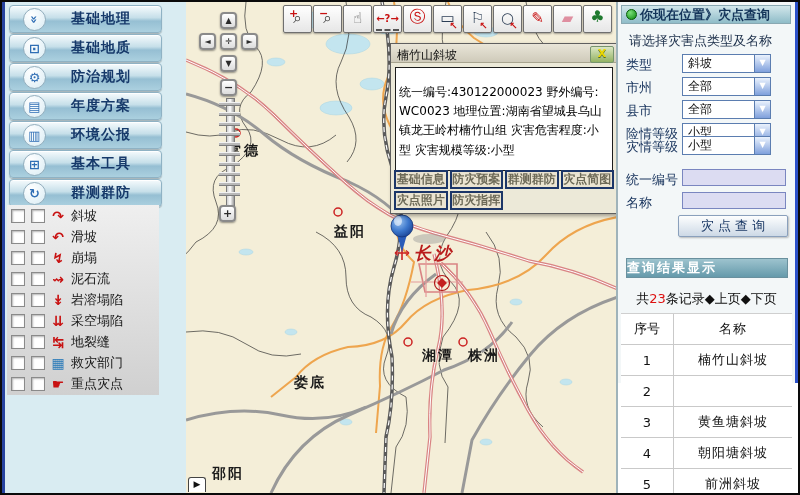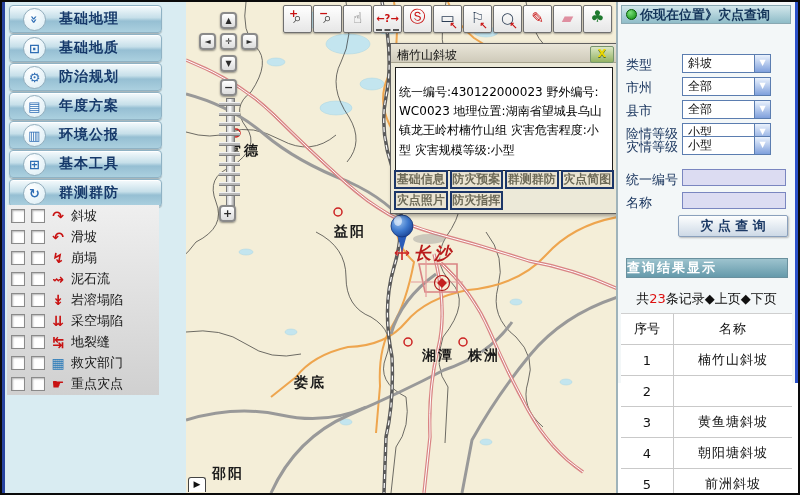--- a/index.html
+++ b/index.html
@@ -10,21 +10,21 @@
   .sidebar{position:absolute;left:0;top:0;width:184px;height:491px;background:#d9ecf2;
            border-left:3px solid #2743a0;box-sizing:border-box;}
   .navbtn{position:absolute;left:4px;width:151px;height:26px;border:1px solid #8fb2c4;border-radius:4px;
           background:linear-gradient(#f6fbfd,#c6dfe9 45%,#96bfd3 58%,#abd0df);display:flex;align-items:center;
           box-shadow:inset 0 1px 0 #fff,0 1px 1px rgba(0,0,0,.25);cursor:pointer;}
   .navbtn .circ{width:21px;height:21px;margin-left:13px;border-radius:50%;flex:0 0 auto;
           background:radial-gradient(circle at 35% 30%,#ffffff,#d9ecf4);border:1px solid #93aebd;
           display:flex;align-items:center;justify-content:center;color:#2f6eb5;font-size:13px;font-weight:bold;}
   .navbtn .circ.rot{transform:none}
   .navbtn .circ.rot span{display:inline-block;transform:rotate(90deg);}
-  .navbtn .lbl{margin-left:13px;font-size:14px;font-weight:bold;color:#16396a;letter-spacing:1px;}
+  .navbtn .lbl{margin-left:25px;font-size:14px;font-weight:bold;color:#16396a;letter-spacing:1px;}
 
   .layers{position:absolute;left:2px;top:203px;width:152px;height:190px;
           background:linear-gradient(180deg,#efefef,#d0d0d0);}
   .lrow{height:21px;display:flex;align-items:center;}
   .cb{width:12px;height:12px;background:#fff;border:1px solid #8a8a8a;box-shadow:inset 1px 1px 2px #b5b5b5;flex:0 0 auto;}
   .cb.c1{margin-left:4px}.cb.c2{margin-left:6px}
   .licon{width:24px;text-align:center;color:#c81212;font-weight:bold;font-size:14px;margin-left:1px;flex:0 0 auto;}
   .licon.blue{color:#2a7ab8;}
   .llbl{font-size:13px;color:#151515;margin-left:1px;}
 
@@ -88,21 +88,21 @@
   .frow{position:absolute;left:8px;width:166px;height:20px;font-size:13px;color:#14305a;}
   .dd{position:absolute;left:56px;top:-2px;width:89px;height:19px;background:#fff;border:1px solid #5b7db0;box-sizing:border-box;cursor:pointer;}
   .ddv{font-size:12px;color:#0c0c0c;padding:2px 0 0 5px;}
   .ddbtn{position:absolute;right:0;top:0;width:16px;height:17px;box-sizing:border-box;
          background:linear-gradient(#eaf2fd,#7fa0dc);border-left:1px solid #5b7db0;
          color:#fff;text-align:center;font-size:8px;line-height:16px;font-weight:bold;}
   .inp{position:absolute;left:56px;top:-2px;width:104px;height:17px;background:#dcdcf2;border:1px solid #7a86c0;
        font-size:12px;padding:0 3px;font-family:"DejaVu Sans",sans-serif;box-sizing:border-box;}
   .qbtn{position:absolute;left:60px;top:213px;width:108px;height:20px;border-radius:2px;cursor:pointer;
         background:linear-gradient(#fdfefe,#cdd9e6);border:1px solid #8aa0bc;box-shadow:1px 1px 2px rgba(0,0,0,.25);
-        font-size:13px;font-weight:bold;color:#1c3a66;text-align:center;line-height:19px;}
+        font-size:13px;font-weight:normal;color:#1c3a66;text-align:center;line-height:19px;}
   .rshead{position:absolute;left:8px;top:256px;width:162px;height:20px;box-sizing:border-box;
           background:linear-gradient(#9dc3ce,#659aab);border:1px solid #69909e;
           color:#fff;font-weight:bold;font-size:13px;text-align:left;line-height:18px;letter-spacing:2px;}
   .rpag{position:absolute;left:0;top:288px;width:100%;text-align:center;font-size:13px;color:#101010;}
   .rpag .cnt{color:#d11;}
   .rpag .pg{cursor:pointer;}
   .rtable{position:absolute;left:3px;top:311px;width:171px;background:#fff;border-top:1px solid #cfcfcf;}
   .trow{height:30px;display:flex;align-items:stretch;border-bottom:1px solid #c9c9c9;font-size:13px;color:#101010;}
   .tc1{width:52px;border-right:1px solid #c9c9c9;display:flex;align-items:center;justify-content:center;flex:0 0 auto;text-align:right;}
   .tc2{flex:1;display:flex;align-items:center;justify-content:center;letter-spacing:1px;}
@@ -388,20 +388,21 @@
       </div>
     </div>
   </div>
 
   <div class="rpanel">
     <div class="rheader">
       <span class="dot"></span>
       <span>你现在位置》</span>
       <span>灾点查询</span>
     </div>
+    <div class="rsub">请选择灾害点类型及名称</div>
 
     <div class="frow" style="top:54px">
       <span>类型</span>
       <span class="dd"><span class="ddv">斜坡</span><span class="ddbtn">▼</span></span>
     </div>
     <div class="frow" style="top:77px">
       <span>市州</span>
       <span class="dd"><span class="ddv">全部</span><span class="ddbtn">▼</span></span>
     </div>
     <div class="frow" style="top:100px">

